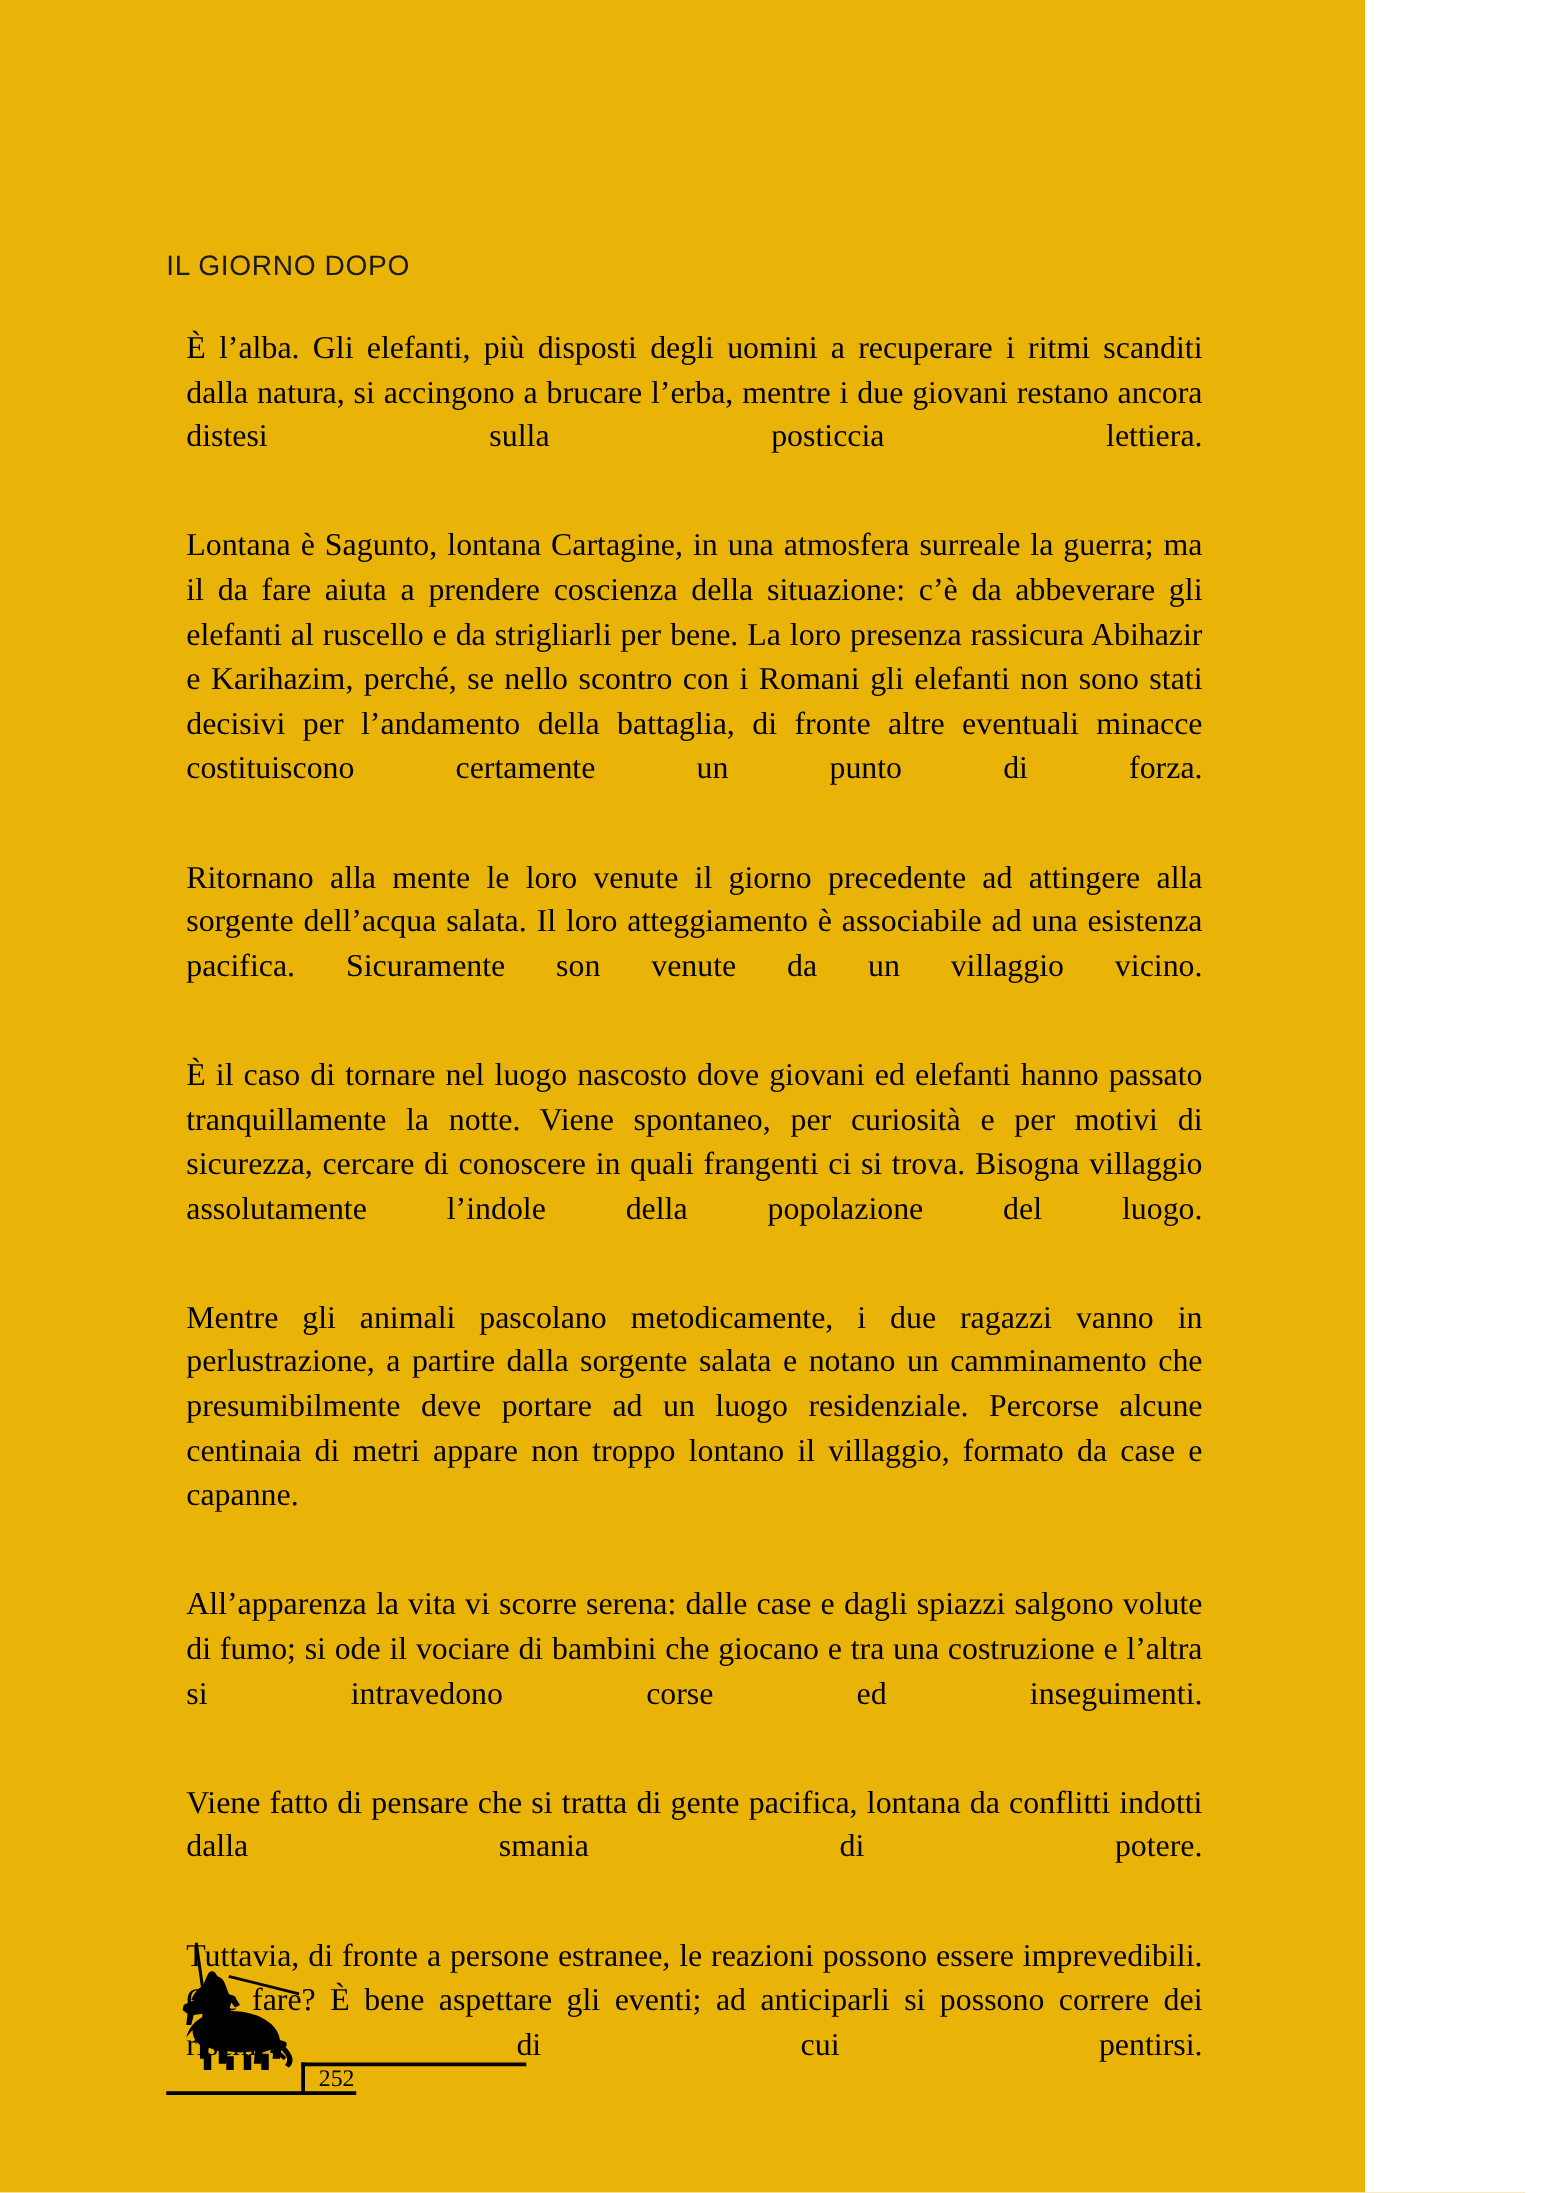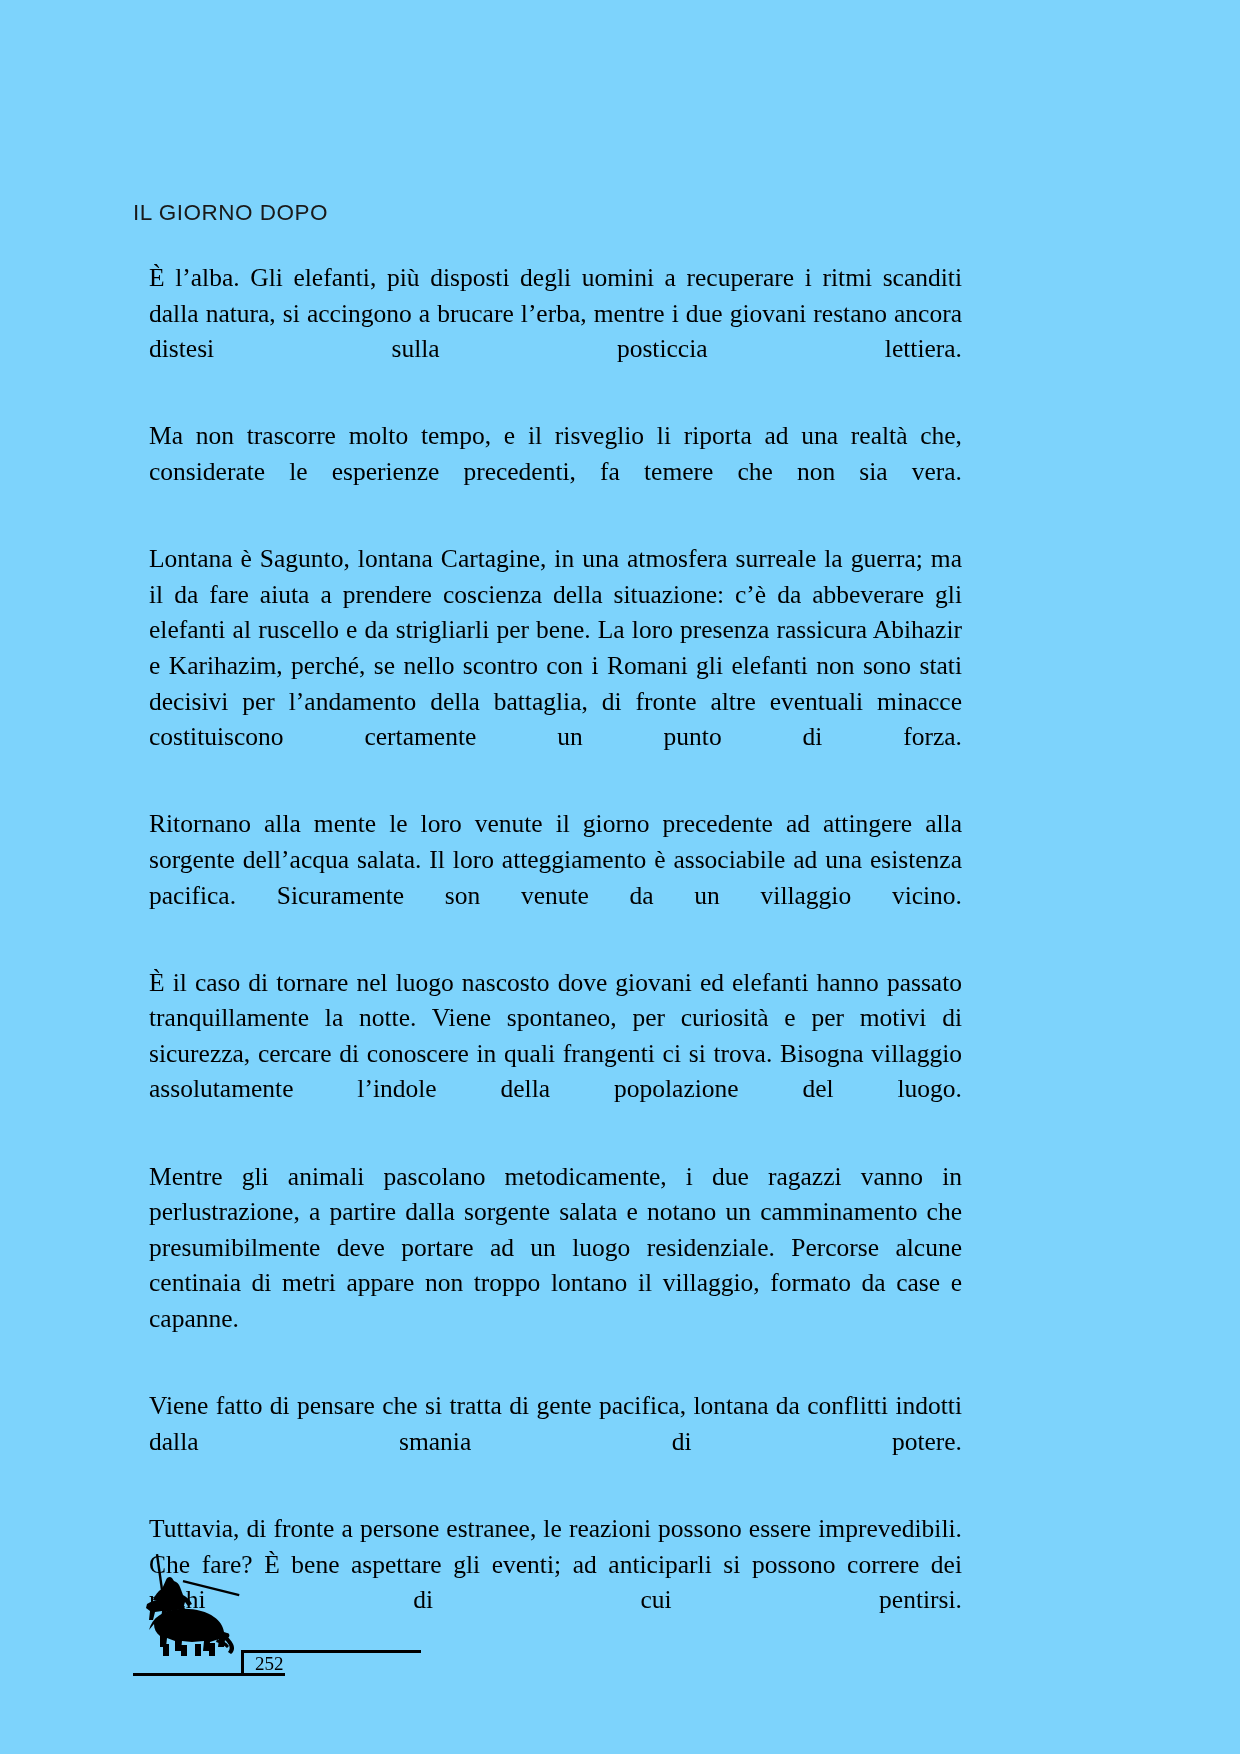--- a/index.html
+++ b/index.html
@@ -2,23 +2,23 @@
 <html><head>
 <meta charset="utf-8">
 <style>
   html, body {
     margin: 0;
     padding: 0;
     background: #ffffff;
   }
   .page {
     position: relative;
-    width: 1240px;
+    width: 1092px;
     height: 1754px;
-    background: #7dd3fc;
+    background: #eab308;
     overflow: hidden;
     font-family: "Liberation Serif", serif;
     color: #000000;
   }
   .content {
     position: absolute;
     left: 133px;
     top: 200px;
     width: 845px;
   }
@@ -98,25 +98,25 @@
 <body>
 
 <div class="page">
 
   <div class="content">
 
     <h1 class="chapter-title">IL GIORNO DOPO</h1>
 
     <div class="body-text">
       <p>È l’alba. Gli elefanti, più disposti degli uomini a recuperare i ritmi scanditi dalla natura, si accingono a brucare l’erba, mentre i due giovani restano ancora distesi sulla posticcia lettiera.</p>
-      <p>Ma non trascorre molto tempo, e il risveglio li riporta ad una realtà che, considerate le esperienze precedenti, fa temere che non sia vera.</p>
       <p>Lontana è Sagunto, lontana Cartagine, in una atmosfera surreale la guerra; ma il da fare aiuta a prendere coscienza della situazione: c’è da abbeverare gli elefanti al ruscello e da strigliarli per bene. La loro presenza rassicura Abihazir e Karihazim, perché, se nello scontro con i Romani gli elefanti non sono stati decisivi per l’andamento della battaglia, di fronte altre eventuali minacce costituiscono certamente un punto di forza.</p>
       <p>Ritornano alla mente le loro venute il giorno precedente ad attingere alla sorgente dell’acqua salata. Il loro atteggiamento è associabile ad una esistenza pacifica. Sicuramente son venute da un villaggio vicino.</p>
       <p>È il caso di tornare nel luogo nascosto dove giovani ed elefanti hanno passato tranquillamente la notte. Viene spontaneo, per curiosità e per motivi di sicurezza, cercare di conoscere in quali frangenti ci si trova. Bisogna villaggio assolutamente l’indole della popolazione del luogo.</p>
       <p>Mentre gli animali pascolano metodicamente, i due ragazzi vanno in perlustrazione, a partire dalla sorgente salata e notano un camminamento che presumibilmente deve portare ad un luogo residenziale. Percorse alcune centinaia di metri appare non troppo lontano il villaggio, formato da case e capanne.</p>
+      <p>All’apparenza la vita vi scorre serena: dalle case e dagli spiazzi salgono volute di fumo; si ode il vociare di bambini che giocano e tra una costruzione e l’altra si intravedono corse ed inseguimenti.</p>
       <p>Viene fatto di pensare che si tratta di gente pacifica, lontana da conflitti  indotti dalla smania di potere.</p>
       <p>Tuttavia, di fronte a persone estranee, le reazioni possono essere imprevedibili. Che fare? È bene aspettare gli eventi; ad anticiparli si possono correre dei rischi di cui pentirsi.</p>
 
     </div>
 
   </div>
 
   <div class="footer">
 
     <div class="vignette">

